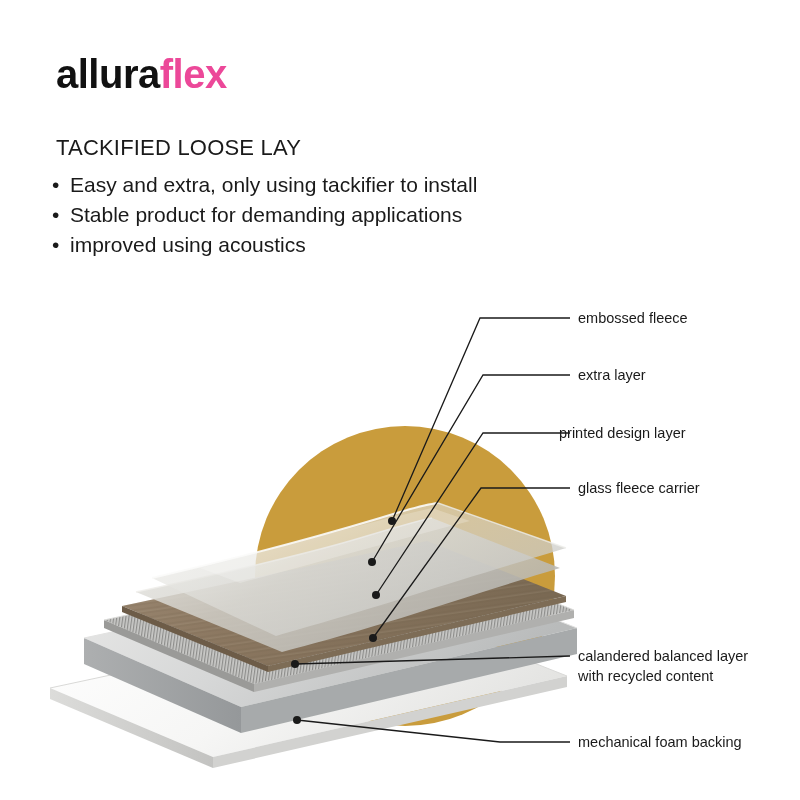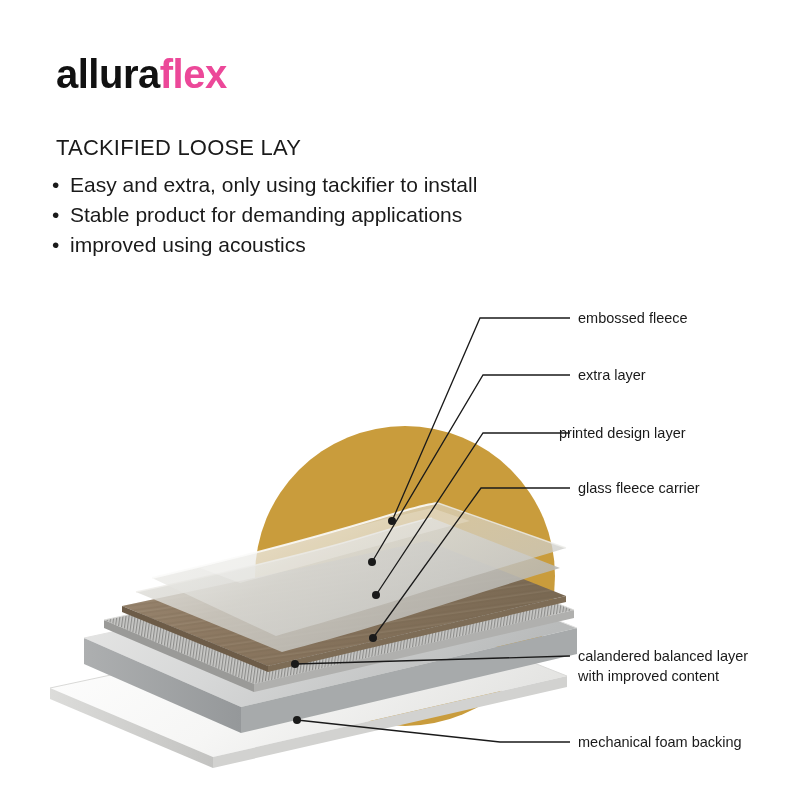--- a/index.html
+++ b/index.html
@@ -275,20 +275,20 @@
   <div class="callout" style="left:559px; top:423px;">
     <span>printed design layer</span>
   </div>
 
   <div class="callout" style="left:578px; top:478px;">
     <span>glass fleece carrier</span>
   </div>
 
   <div class="callout" style="left:578px; top:646px;">
     <span>calandered balanced layer</span>
-    <span class="cont">with improved content</span>
+    <span class="cont">with recycled content</span>
   </div>
 
   <div class="callout" style="left:578px; top:732px;">
     <span>mechanical foam backing</span>
   </div>
 
 </div>
 
 </body></html>

